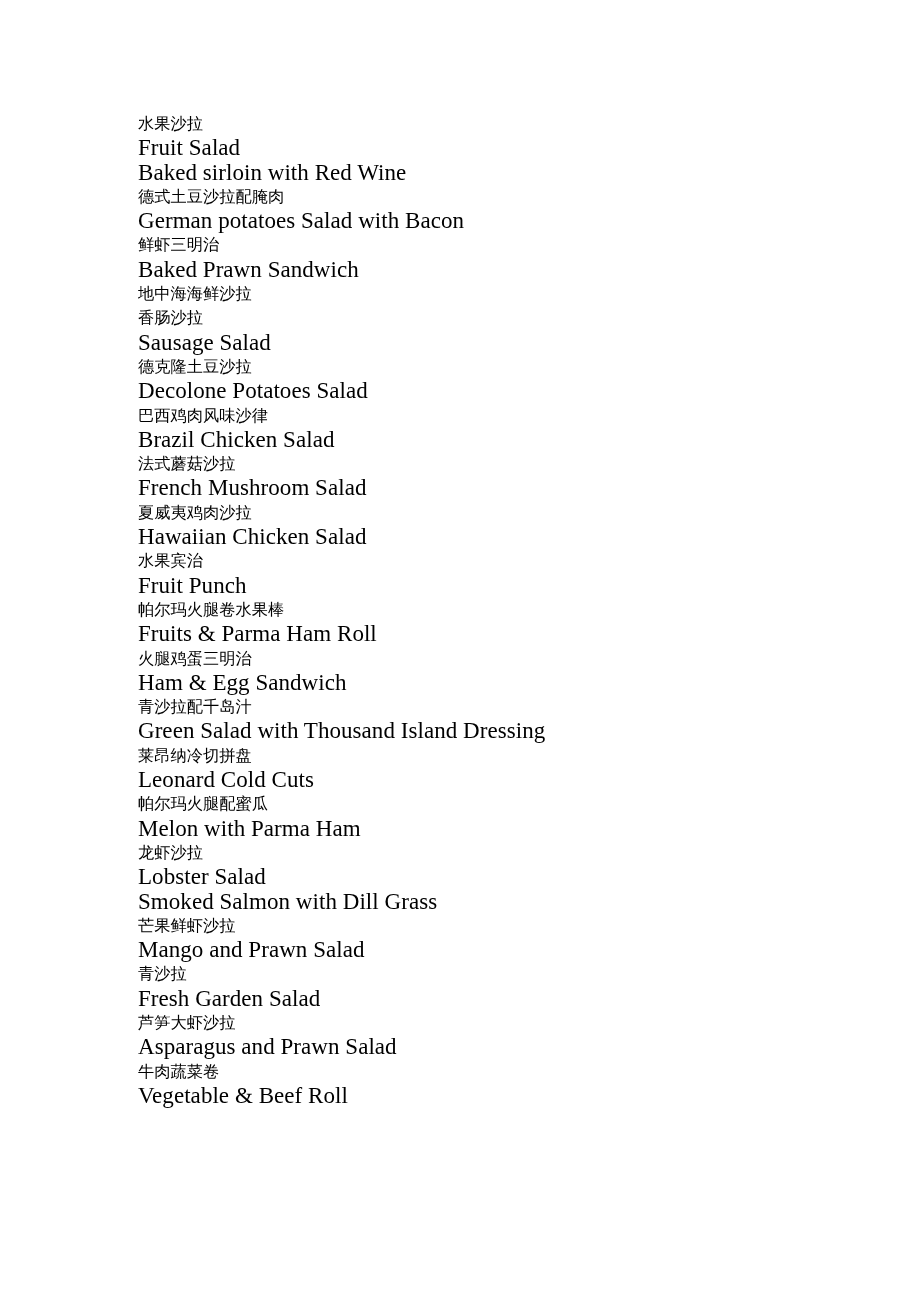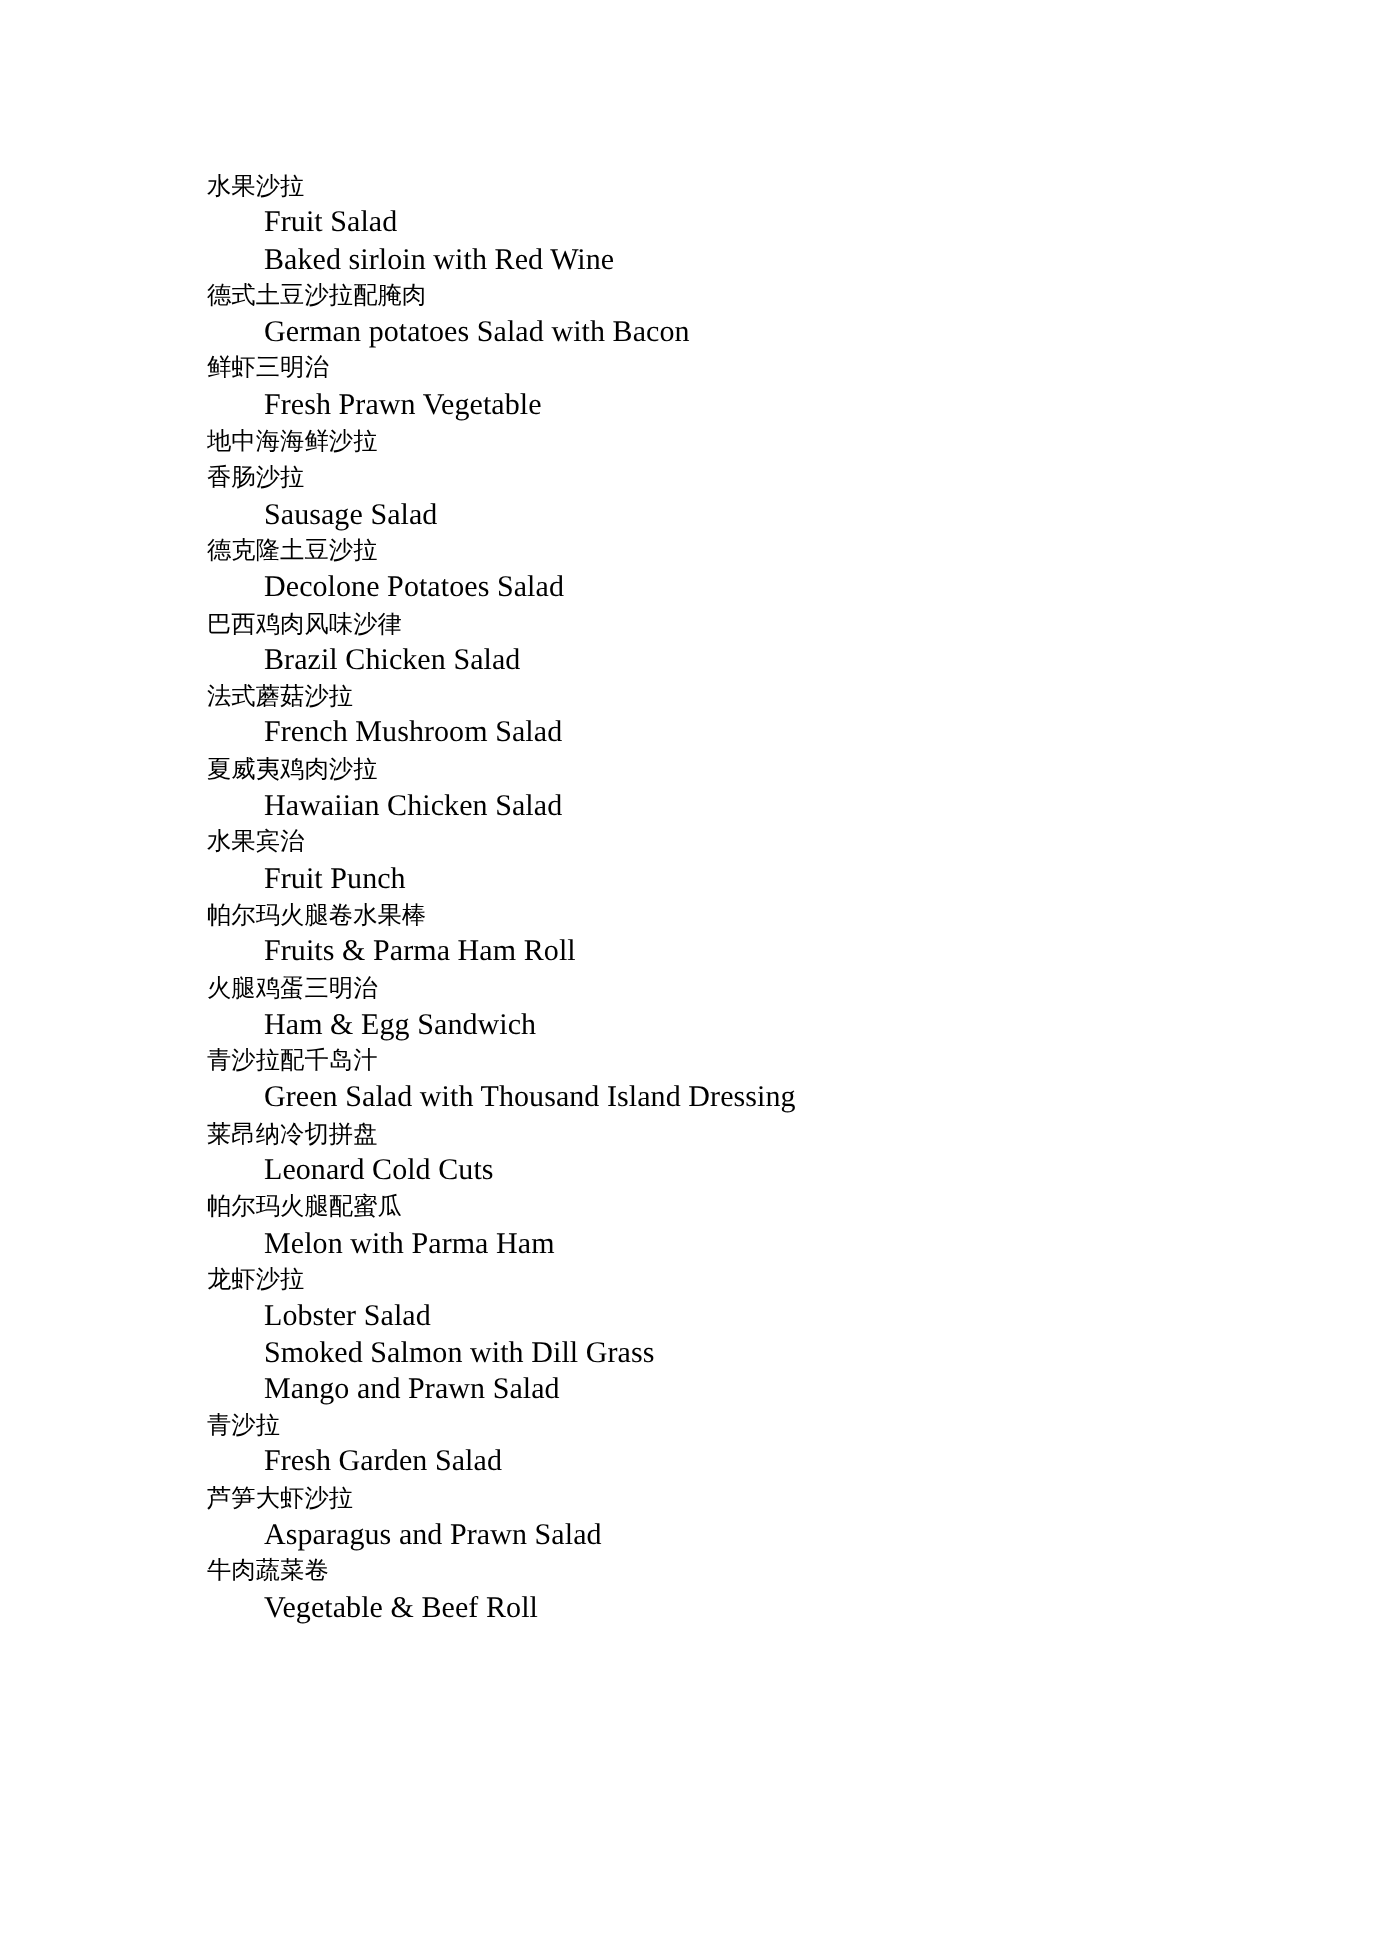--- a/index.html
+++ b/index.html
@@ -36,36 +36,35 @@
     font-size: 16.6px;
     line-height: 24.3px;
     height: 24.3px;
     white-space: nowrap;
     letter-spacing: 0.05px;
   }
   .menu-line.zh {
     font-size: 16.2px;
   }
   .menu-line.en {
-    font-size: 20px;
-    margin-left: 38px;
+    font-size: 23px;
   }
 </style>
 </head>
 <body>
 
 <div class="page">
   <ul class="menu-list" id="menu-list">
       <li class="menu-line zh">水果沙拉</li>
       <li class="menu-line en">Fruit Salad</li>
       <li class="menu-line en">Baked sirloin with Red Wine</li>
       <li class="menu-line zh">德式土豆沙拉配腌肉</li>
       <li class="menu-line en">German potatoes Salad with Bacon</li>
       <li class="menu-line zh">鲜虾三明治</li>
-      <li class="menu-line en">Fresh Prawn Vegetable</li>
+      <li class="menu-line en">Baked Prawn Sandwich</li>
       <li class="menu-line zh">地中海海鲜沙拉</li>
       <li class="menu-line zh">香肠沙拉</li>
       <li class="menu-line en">Sausage Salad</li>
       <li class="menu-line zh">德克隆土豆沙拉</li>
       <li class="menu-line en">Decolone Potatoes Salad</li>
       <li class="menu-line zh">巴西鸡肉风味沙律</li>
       <li class="menu-line en">Brazil Chicken Salad</li>
       <li class="menu-line zh">法式蘑菇沙拉</li>
       <li class="menu-line en">French Mushroom Salad</li>
       <li class="menu-line zh">夏威夷鸡肉沙拉</li>
@@ -78,20 +77,21 @@
       <li class="menu-line en">Ham &amp; Egg Sandwich</li>
       <li class="menu-line zh">青沙拉配千岛汁</li>
       <li class="menu-line en">Green Salad with Thousand Island Dressing</li>
       <li class="menu-line zh">莱昂纳冷切拼盘</li>
       <li class="menu-line en">Leonard Cold Cuts</li>
       <li class="menu-line zh">帕尔玛火腿配蜜瓜</li>
       <li class="menu-line en">Melon with Parma Ham</li>
       <li class="menu-line zh">龙虾沙拉</li>
       <li class="menu-line en">Lobster Salad</li>
       <li class="menu-line en">Smoked Salmon with Dill Grass</li>
+      <li class="menu-line zh">芒果鲜虾沙拉</li>
       <li class="menu-line en">Mango and Prawn Salad</li>
       <li class="menu-line zh">青沙拉</li>
       <li class="menu-line en">Fresh Garden Salad</li>
       <li class="menu-line zh">芦笋大虾沙拉</li>
       <li class="menu-line en">Asparagus and Prawn Salad</li>
       <li class="menu-line zh">牛肉蔬菜卷</li>
       <li class="menu-line en">Vegetable &amp; Beef Roll</li>
     </ul>
 </div>
 

